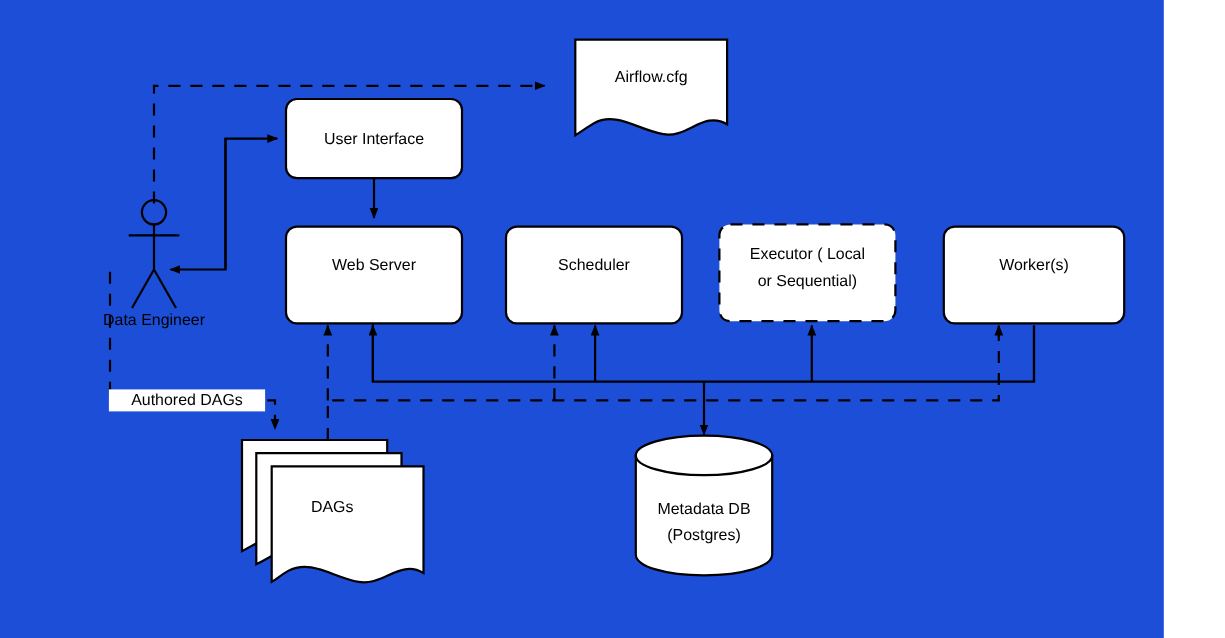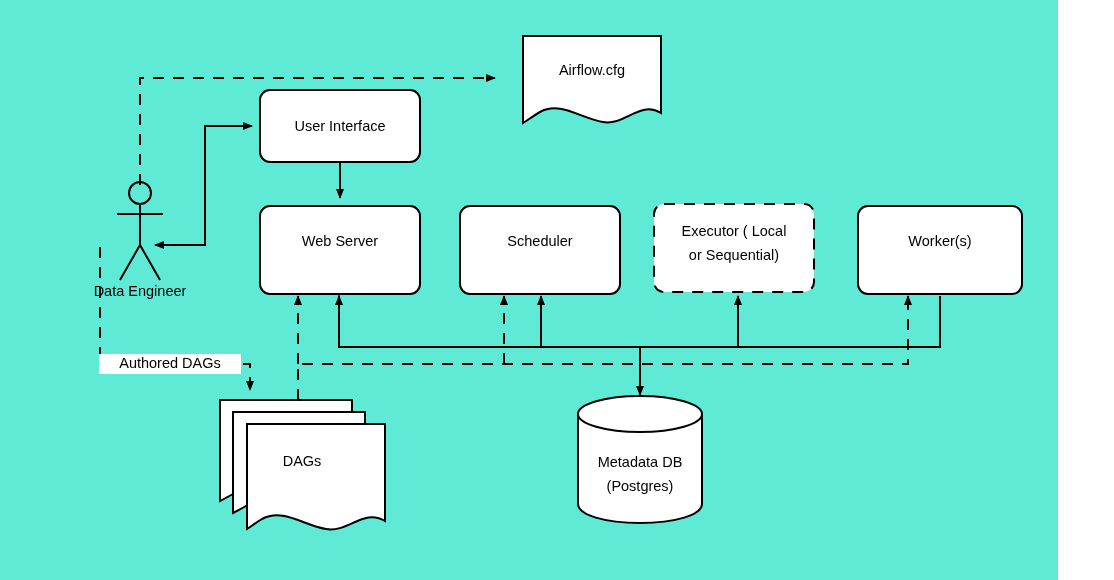--- a/index.html
+++ b/index.html
@@ -7,21 +7,21 @@
     padding: 0;
     background: #ffffff;
   }
   body {
     font-family: "Liberation Sans", sans-serif;
   }
   #diagram-canvas {
     position: relative;
     width: 1058px;
     height: 580px;
-    background: #5eead4;
+    background: #1d4ed8;
     overflow: hidden;
   }
   #diagram-canvas svg {
     display: block;
   }
   .node-label {
     font-family: "Liberation Sans", sans-serif;
     font-size: 14.5px;
     fill: #000000;
     text-anchor: middle;

